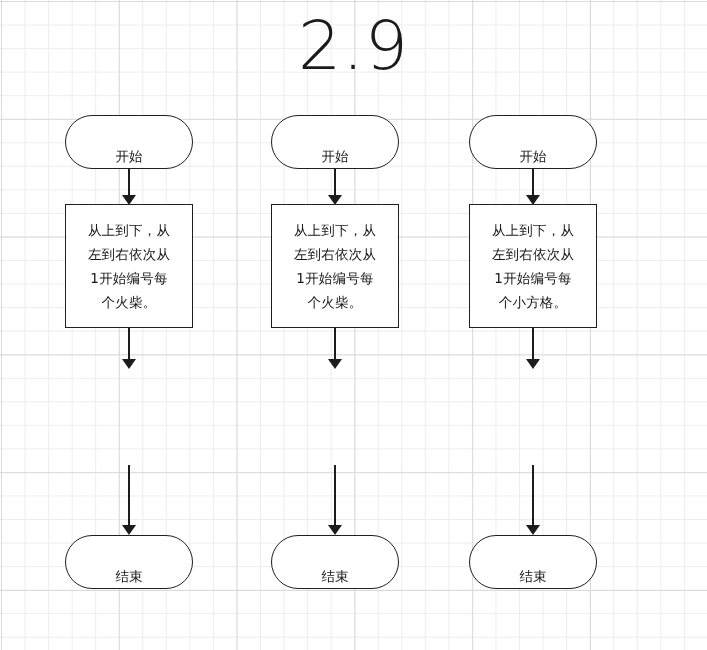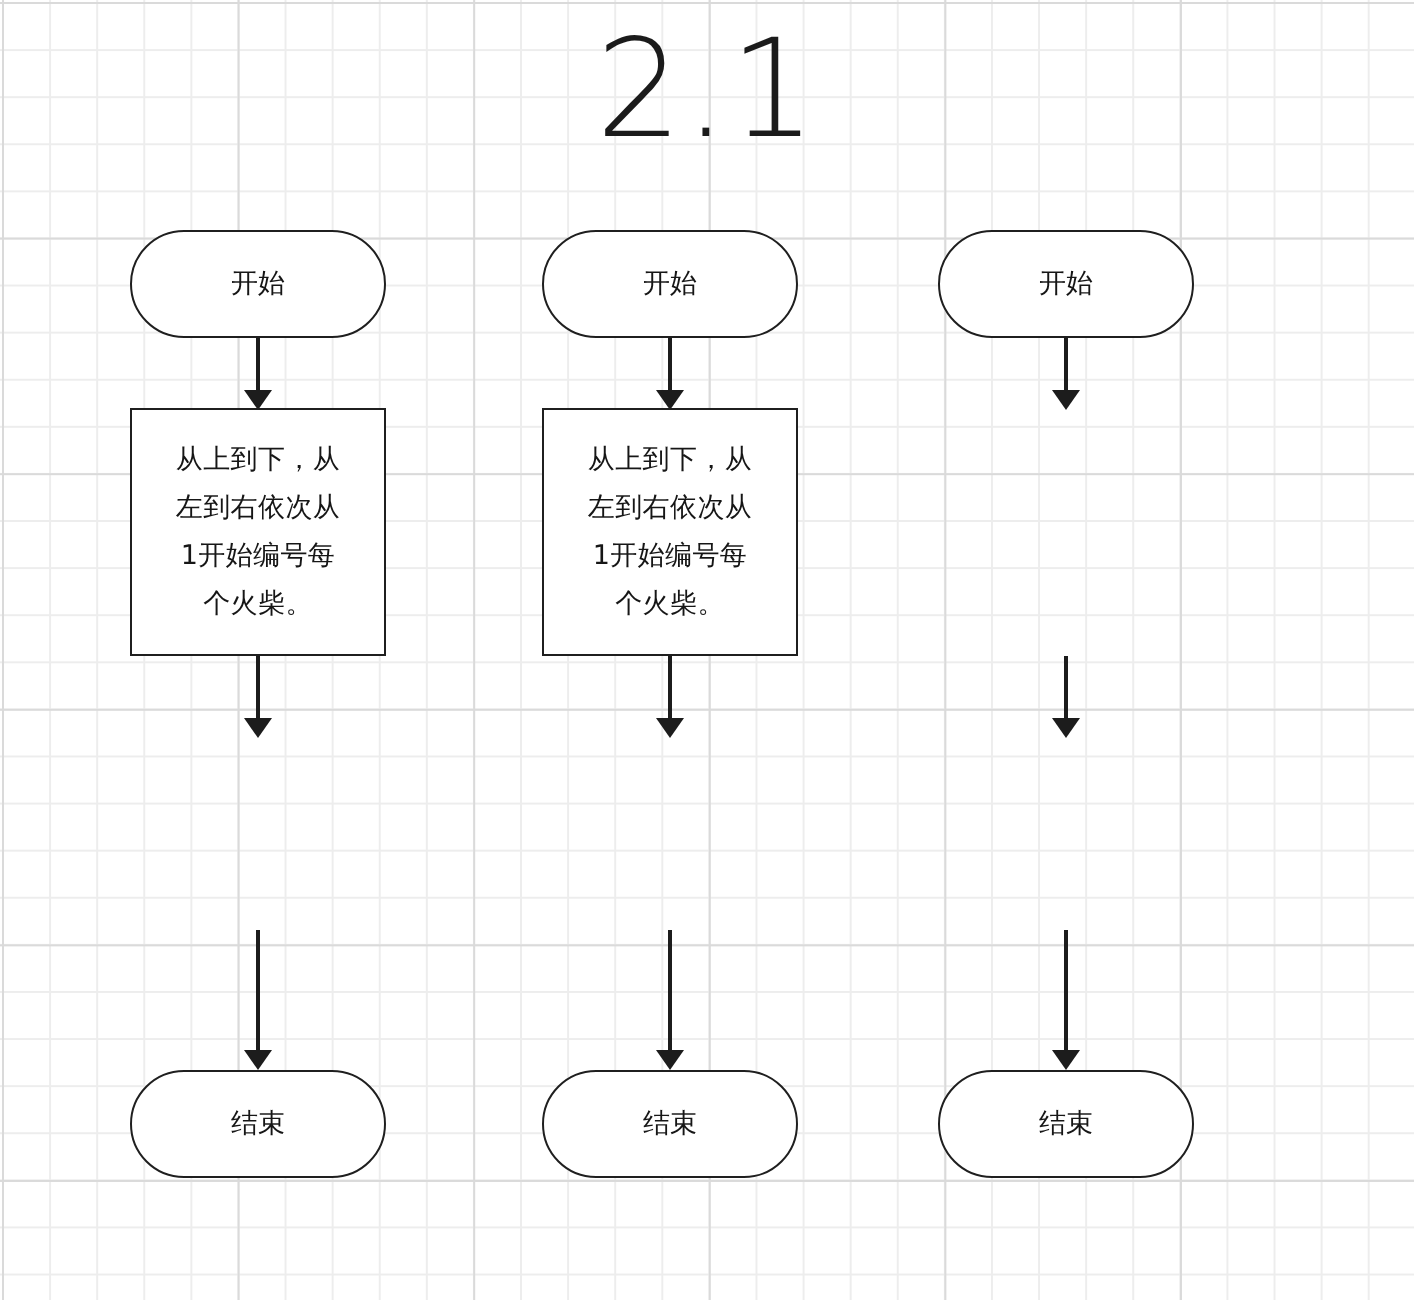--- a/index.html
+++ b/index.html
@@ -72,20 +72,21 @@
     justify-content: center;
     text-align: center;
     font-size: 13.5px;
     line-height: 24px;
   }
 
   .node.terminal {
     height: 54px;
     border-radius: 27px;
     font-size: 13.5px;
+    align-items: flex-end;
   }
 
   .node.process {
     padding: 4px 20px;
     letter-spacing: 0.2px;
   }
 
   .node-text {
     display: block;
     width: 100%;
@@ -120,21 +121,21 @@
   }
   .a-1 { top: 195px; }
   .a-2 { top: 359px; }
   .a-3 { top: 525px; }
 </style>
 </head>
 <body>
 
 <div id="canvas">
 
-  <div id="title">2.1</div>
+  <div id="title">2.9</div>
 
   <div class="column" id="col-0">
     <div class="node terminal n-start">
       <span class="node-text">开始</span>
     </div>
     <div class="connector c-1"></div>
     <div class="arrowhead a-1"></div>
 
     <div class="node process n-step1">
       <span class="node-text">从上到下，从左到右依次从1开始编号每个火柴。</span>
@@ -171,20 +172,23 @@
     </div>
   </div>
 
   <div class="column" id="col-2">
     <div class="node terminal n-start">
       <span class="node-text">开始</span>
     </div>
     <div class="connector c-1"></div>
     <div class="arrowhead a-1"></div>
 
+    <div class="node process n-step1">
+      <span class="node-text">从上到下，从左到右依次从1开始编号每个小方格。</span>
+    </div>
     <div class="connector c-2"></div>
     <div class="arrowhead a-2"></div>
 
     <div class="connector c-3"></div>
     <div class="arrowhead a-3"></div>
 
     <div class="node terminal n-end">
       <span class="node-text">结束</span>
     </div>
   </div>

